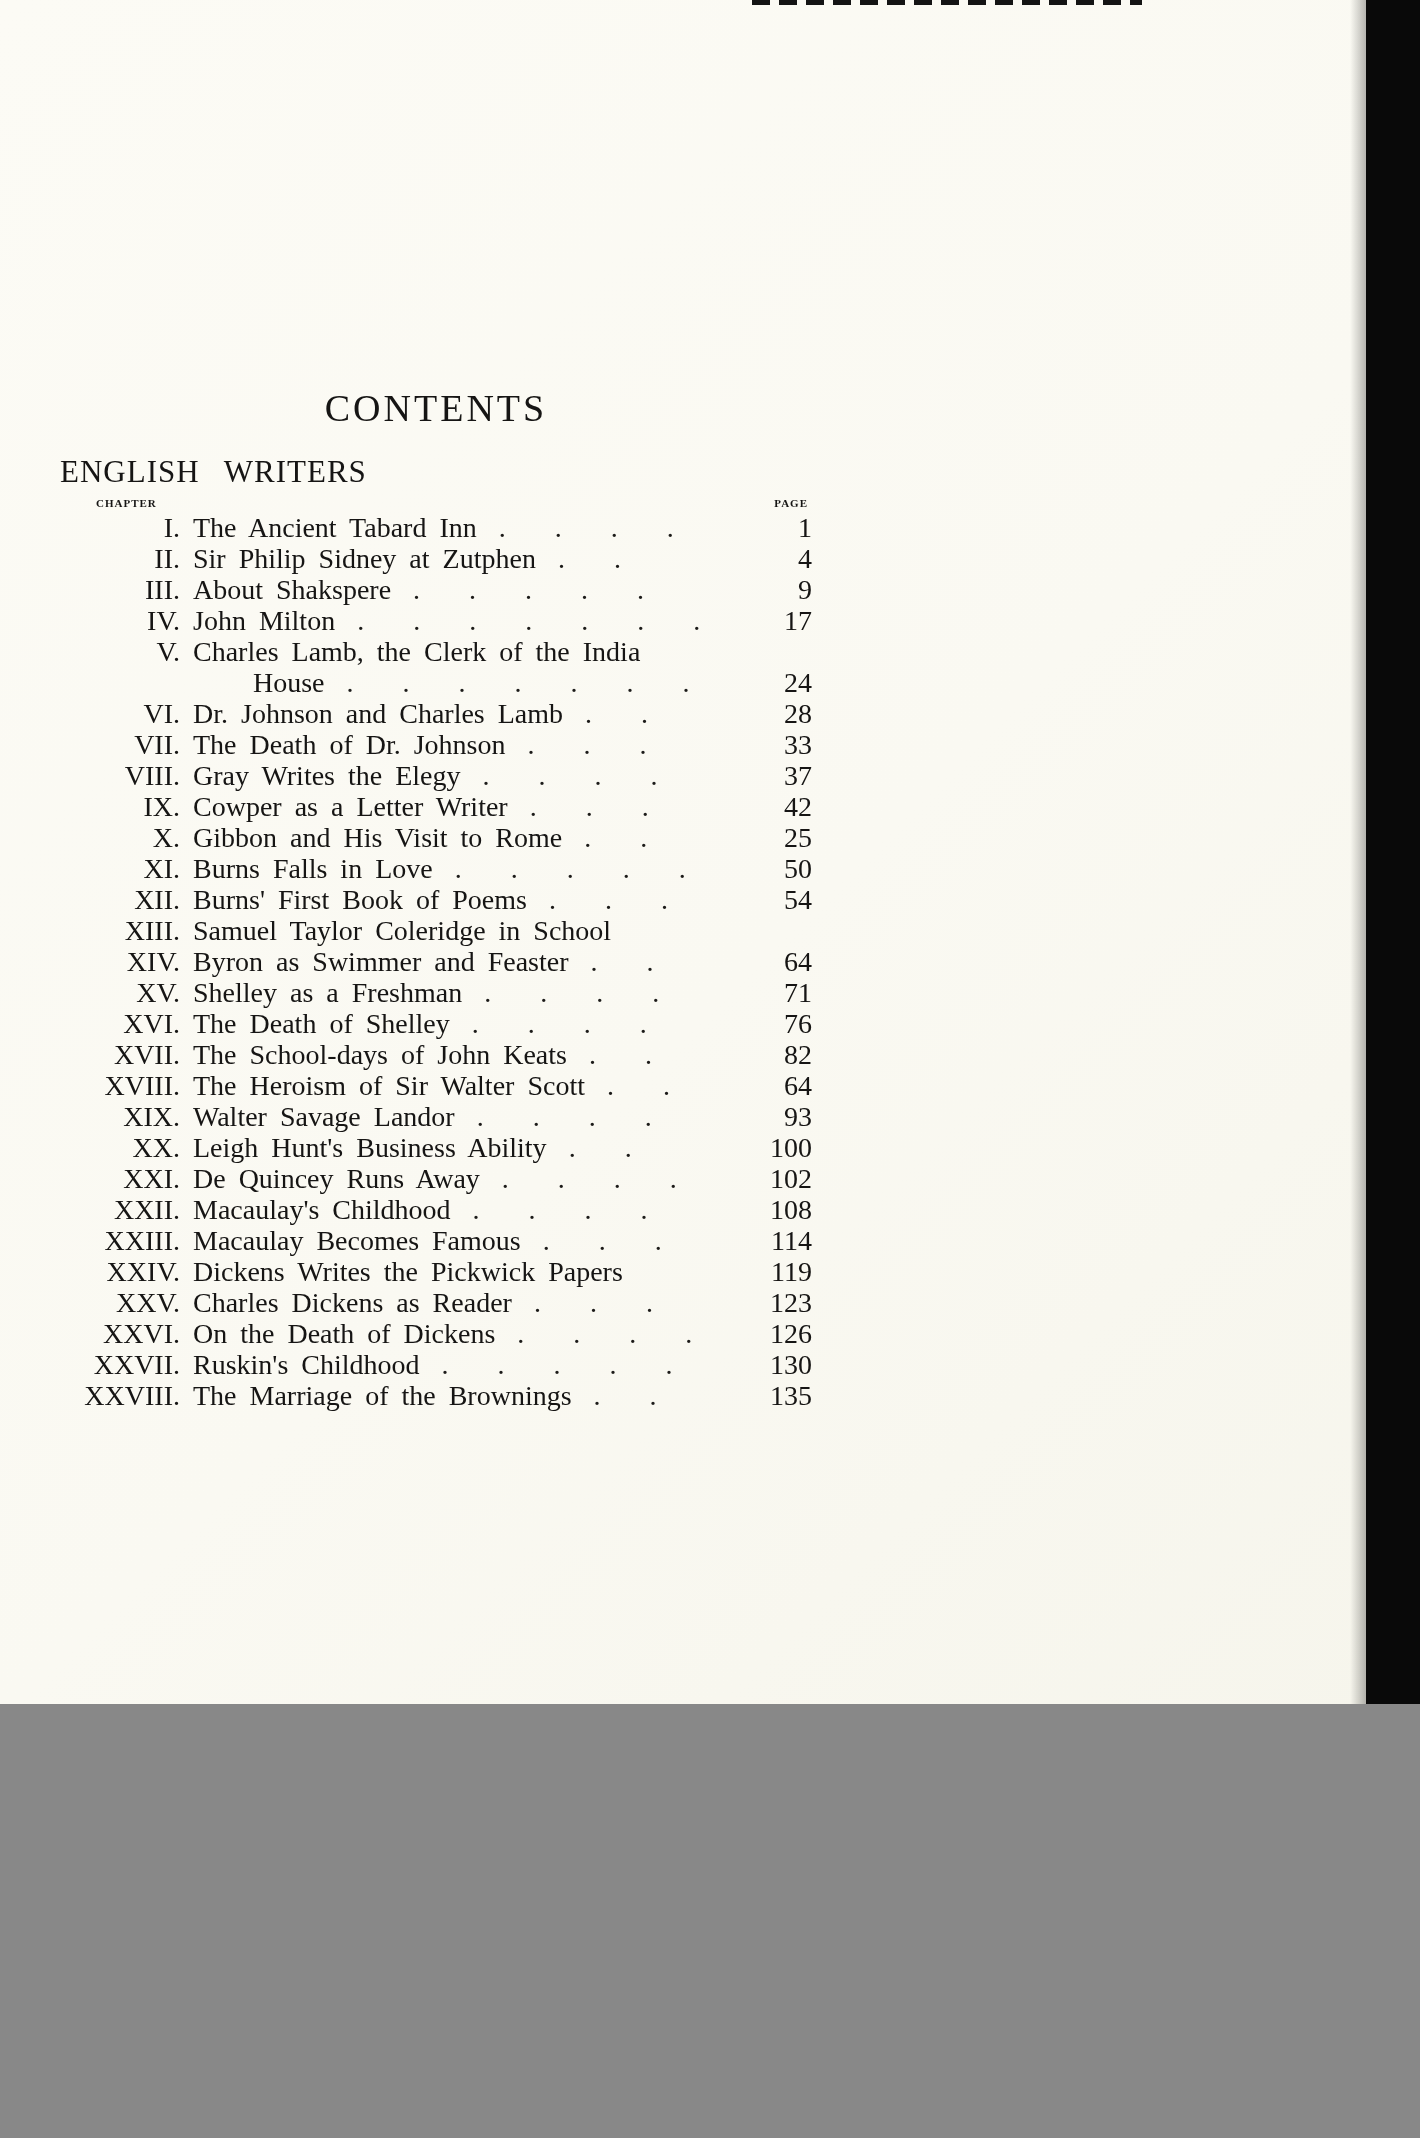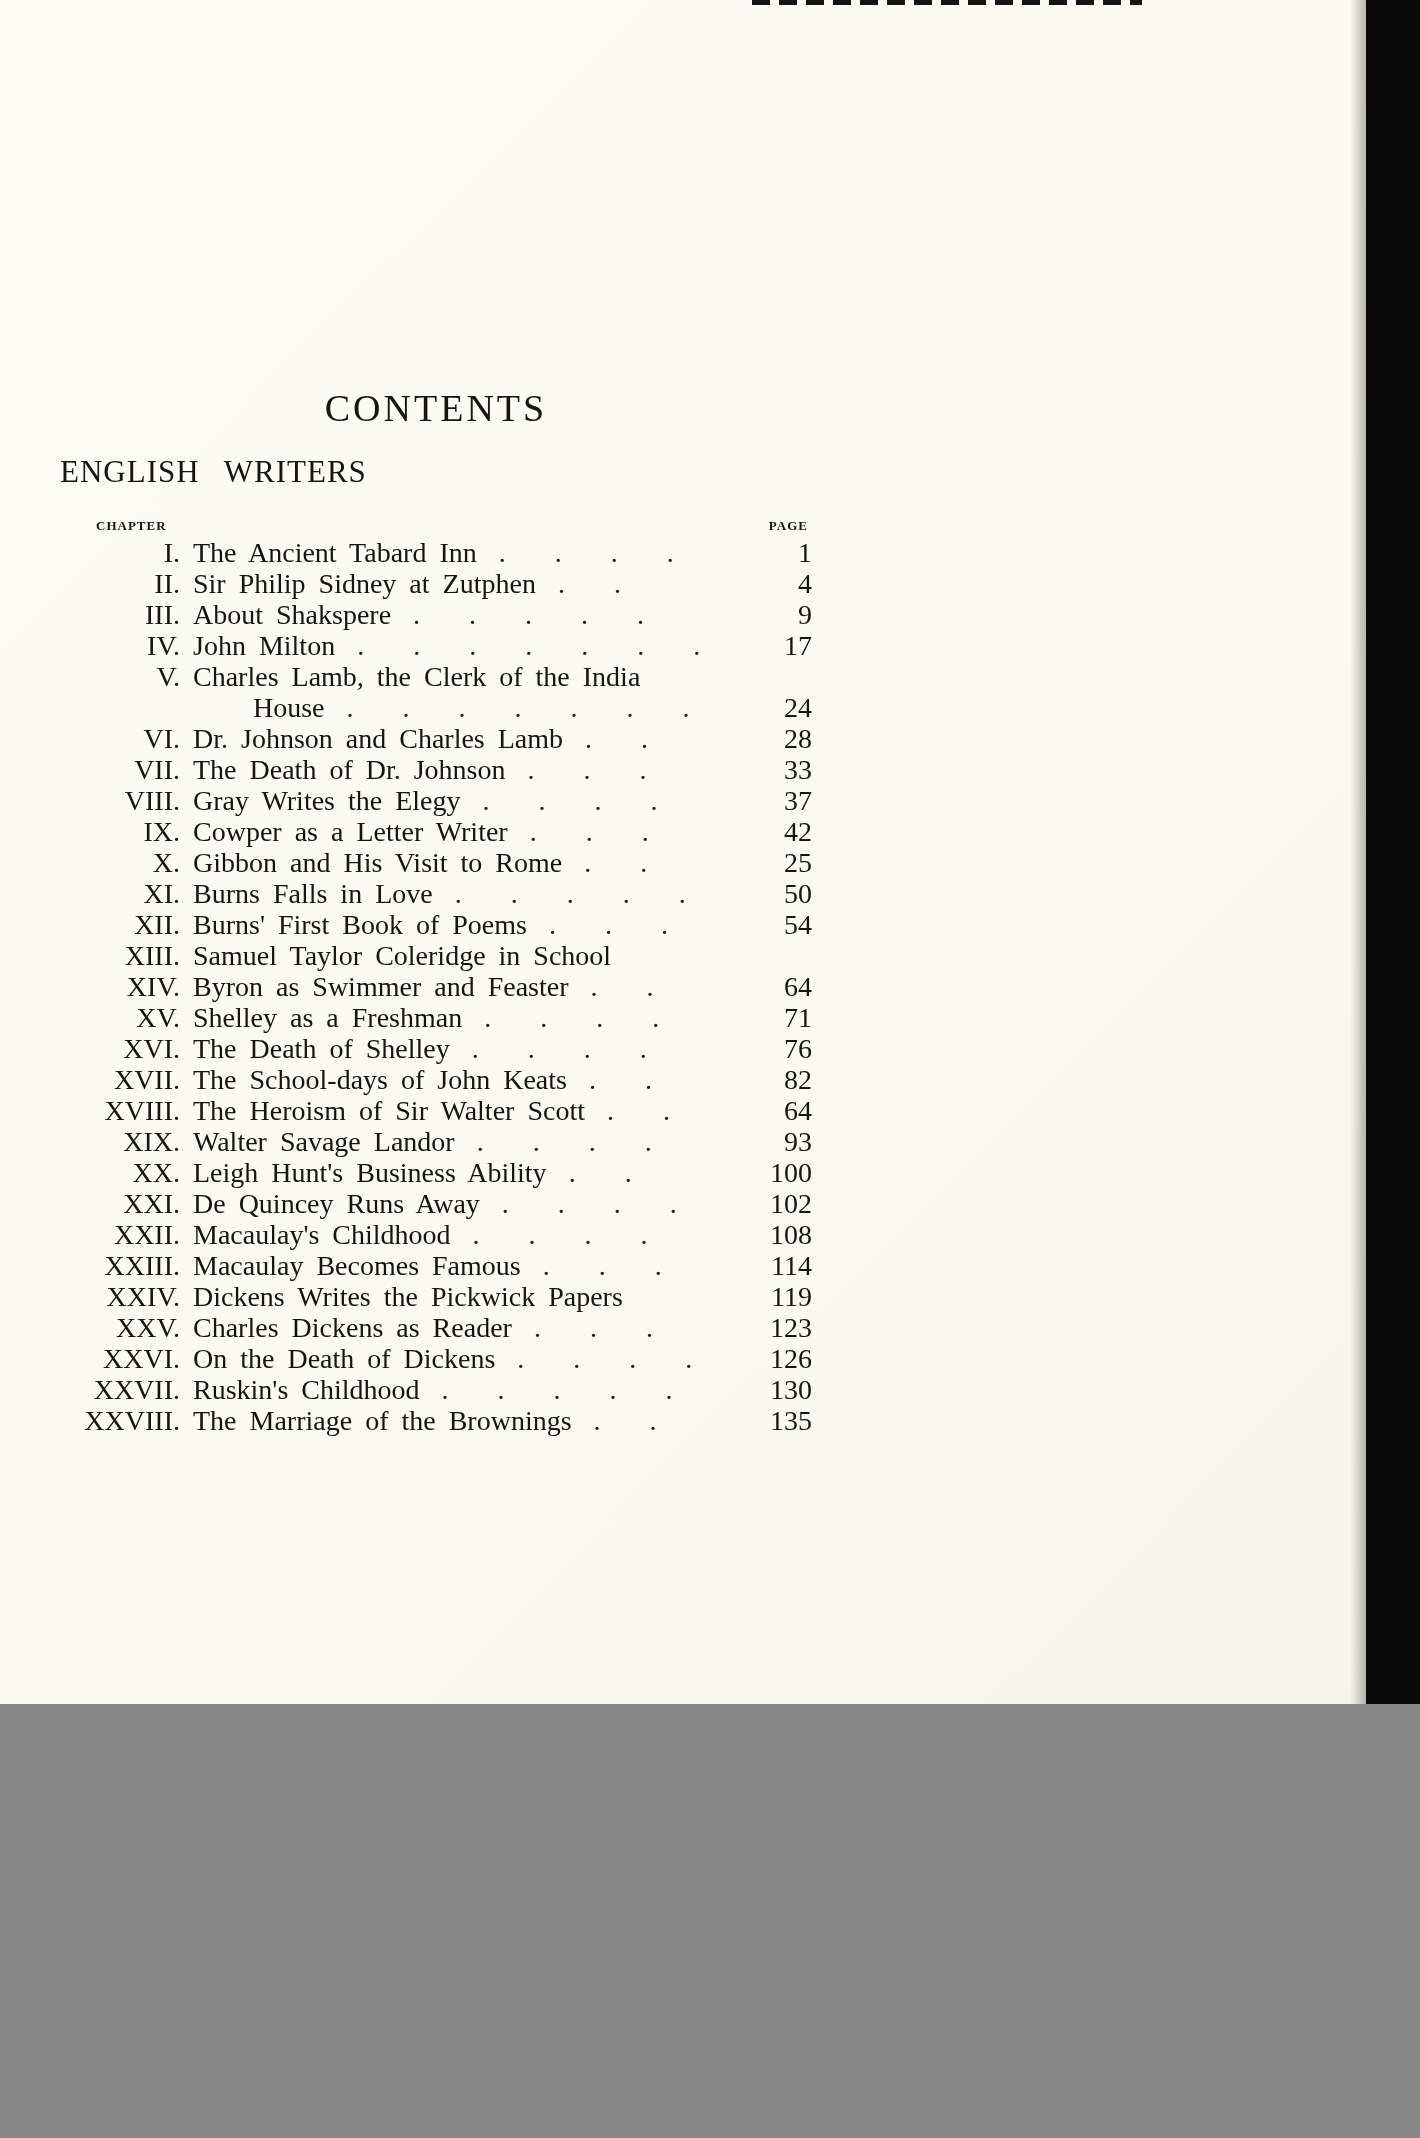--- a/index.html
+++ b/index.html
@@ -52,24 +52,24 @@
     font-size: 31px;
     letter-spacing: 1px;
     word-spacing: 16px;
     line-height: 36px;
     margin-top: 24px;
   }
   .col-headers {
     display: flex;
     justify-content: space-between;
     align-items: baseline;
-    font-size: 13px;
+    font-size: 11px;
     font-weight: bold;
     letter-spacing: 1px;
-    margin-top: 28px;
+    margin-top: 7px;
     padding-left: 36px;
     padding-right: 4px;
   }
   .toc {
     margin-top: 3px;
     font-size: 28px;
     line-height: 31px;
   }
   .toc-row {
     display: flex;

